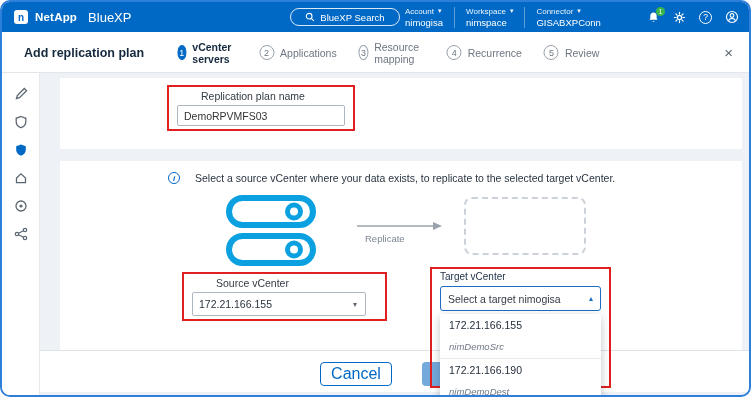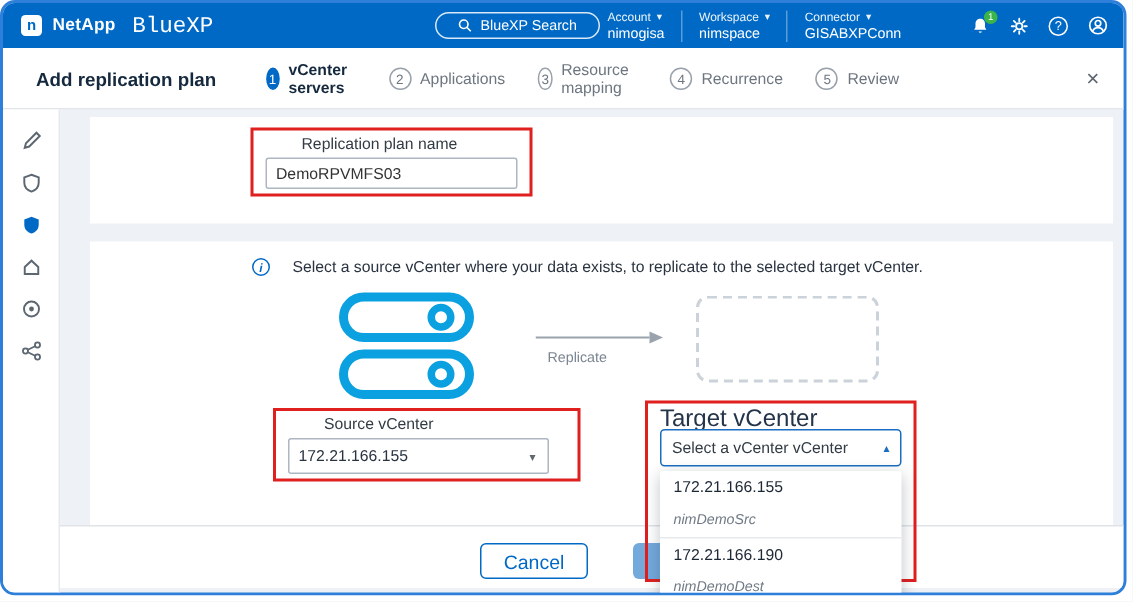--- a/index.html
+++ b/index.html
@@ -4,21 +4,21 @@
 <style>
   * { margin:0; padding:0; box-sizing:border-box; }
   body { font-family:"Liberation Sans", sans-serif; background:#fff; }
   .frame { position:relative; width:751px; height:397px; border:2px solid #2d7fd9; border-radius:10px; overflow:hidden; background:#eef1f5; }
 
   
   .topbar { position:absolute; left:0; top:0; right:0; height:30px; background:#0069c5; }
   .brand { position:absolute; left:12px; top:0; height:30px; display:flex; align-items:center; gap:7px; }
   .brand-logo { width:14px; height:14px; background:#fff; border-radius:3px; color:#0069c5; font-weight:bold; font-size:10px; display:flex; align-items:center; justify-content:center; }
   .brand-name { color:#fff; font-weight:bold; font-size:11.5px; letter-spacing:.2px; }
-  .brand-product { color:#fff; font-size:15px; margin-left:4px;font-family:Liberation Mono, monospace; }
+  .brand-product { color:#fff; font-size:13px; margin-left:4px; }
   .search-pill { position:absolute; left:288px; top:6px; width:110px; height:18px; border:1px solid rgba(255,255,255,.85); border-radius:9px; display:flex; align-items:center; justify-content:center; gap:5px; color:#fff; font-size:9.5px; cursor:pointer; }
   .hdr-groups { position:absolute; left:392px; top:0; height:30px; display:flex; align-items:center; }
   .hdr-group { padding:0 11px; color:#fff; cursor:pointer; }
   .hdr-group + .hdr-group { border-left:1px solid rgba(255,255,255,.35); }
   .hdr-group .lbl { font-size:8px; opacity:.92; display:flex; align-items:center; gap:4px; }
   .hdr-group .lbl::after { content:"▾"; font-size:7px; }
   .hdr-group .val { font-size:9.5px; margin-top:1px; }
   .hdr-icons { position:absolute; right:10px; top:0; height:30px; display:flex; align-items:center; gap:13px; }
   .iconbtn { position:relative; display:flex; align-items:center; justify-content:center; cursor:pointer; }
   .badge { position:absolute; right:-5px; top:-4px; width:9px; height:9px; border-radius:50%; background:#3bb54a; color:#fff; font-size:6.5px; display:flex; align-items:center; justify-content:center; }
@@ -58,26 +58,26 @@
   .replicate-label { position:absolute; left:305px; top:72px; font-size:9.5px; color:#7b8591; }
   .dashed-box { position:absolute; left:404px; top:36px; width:122px; height:58px; border:2px dashed #ccd2d9; border-radius:8px; }
 
   .rb-source { left:122px; top:111px; width:205px; height:49px; }
   .select-box { position:absolute; left:8px; top:18px; width:174px; height:24px; border:1px solid #aeb6c2; border-radius:2px; background:#fff; display:flex; align-items:center; padding:0 6px; font-size:10.5px; color:#2a3440; cursor:pointer; }
   .caret-down { position:absolute; right:8px; color:#5f6771; font-size:8px; }
   .caret-down::before { content:"▾"; }
 
   
   .footer { position:absolute; left:38px; top:348px; right:0; height:42px; background:#fff; border-top:1px solid #dfe3e7; }
-  .btn-cancel { position:absolute; left:280px; top:11px; width:72px; height:24px; border:1px solid #0069c5; border-radius:4px; background:#fff; color:#0069c5; font-size:13px; display:flex; align-items:center; justify-content:center; cursor:pointer; }
+  .btn-cancel { position:absolute; left:280px; top:11px; width:72px; height:24px; border:1px solid #0069c5; border-radius:4px; background:#fff; color:#0069c5; font-size:16px; display:flex; align-items:center; justify-content:center; cursor:pointer; }
   .btn-next { position:absolute; left:382px; top:11px; width:68px; height:24px; border:none; border-radius:4px; background:#74a9dc; color:#fff; font-size:10.5px; display:flex; align-items:center; justify-content:center; cursor:pointer; z-index:1; }
 
   
   .rb-target { left:428px; top:265px; width:181px; height:121px; z-index:5; }
-  .pop-label { position:absolute; left:8px; top:2px; font-size:16px; color:#24344a; }
+  .pop-label { position:absolute; left:8px; top:2px; font-size:10px; color:#24344a; }
   .pop-select { position:absolute; left:8px; top:17px; width:161px; height:25px; border:1.5px solid #1a6dc0; border-radius:3px; background:#fff; display:flex; align-items:center; padding:0 7px; font-size:10.5px; color:#333b44; cursor:pointer; }
   .caret-up { position:absolute; right:7px; color:#1a6dc0; font-size:8px; }
   .caret-up::before { content:"▴"; }
   .menu { position:absolute; left:8px; top:45px; width:161px; background:#fff; box-shadow:0 3px 10px rgba(31,45,61,.28); border-radius:2px; }
   .menu-item { padding:5px 9px 6px; cursor:pointer; }
   .menu-ip { font-size:10.5px; color:#1d2835; }
   .menu-name { font-size:9.5px; color:#707a86; margin-top:10px;font-style:italic; }
   .menu-divider { height:1px; background:#e6e9ed; }
 </style>
 </head>
@@ -256,21 +256,21 @@
   </div>
 
   <div class="footer">
     <div class="btn-cancel">Cancel</div>
     <div class="btn-next">Next</div>
   </div>
 
   <div class="redbox rb-target">
     <div class="pop-label">Target vCenter</div>
     <div class="pop-select">
-      <span>Select a vCenter vCenter</span>
+      <span>Select a target nimogisa</span>
       <span class="caret-up"></span>
     </div>
     <div class="menu">
       <div class="menu-item">
         <div class="menu-ip">172.21.166.155</div>
         <div class="menu-name">nimDemoSrc</div>
       </div>
       <div class="menu-divider"></div>
       <div class="menu-item">
         <div class="menu-ip">172.21.166.190</div>

